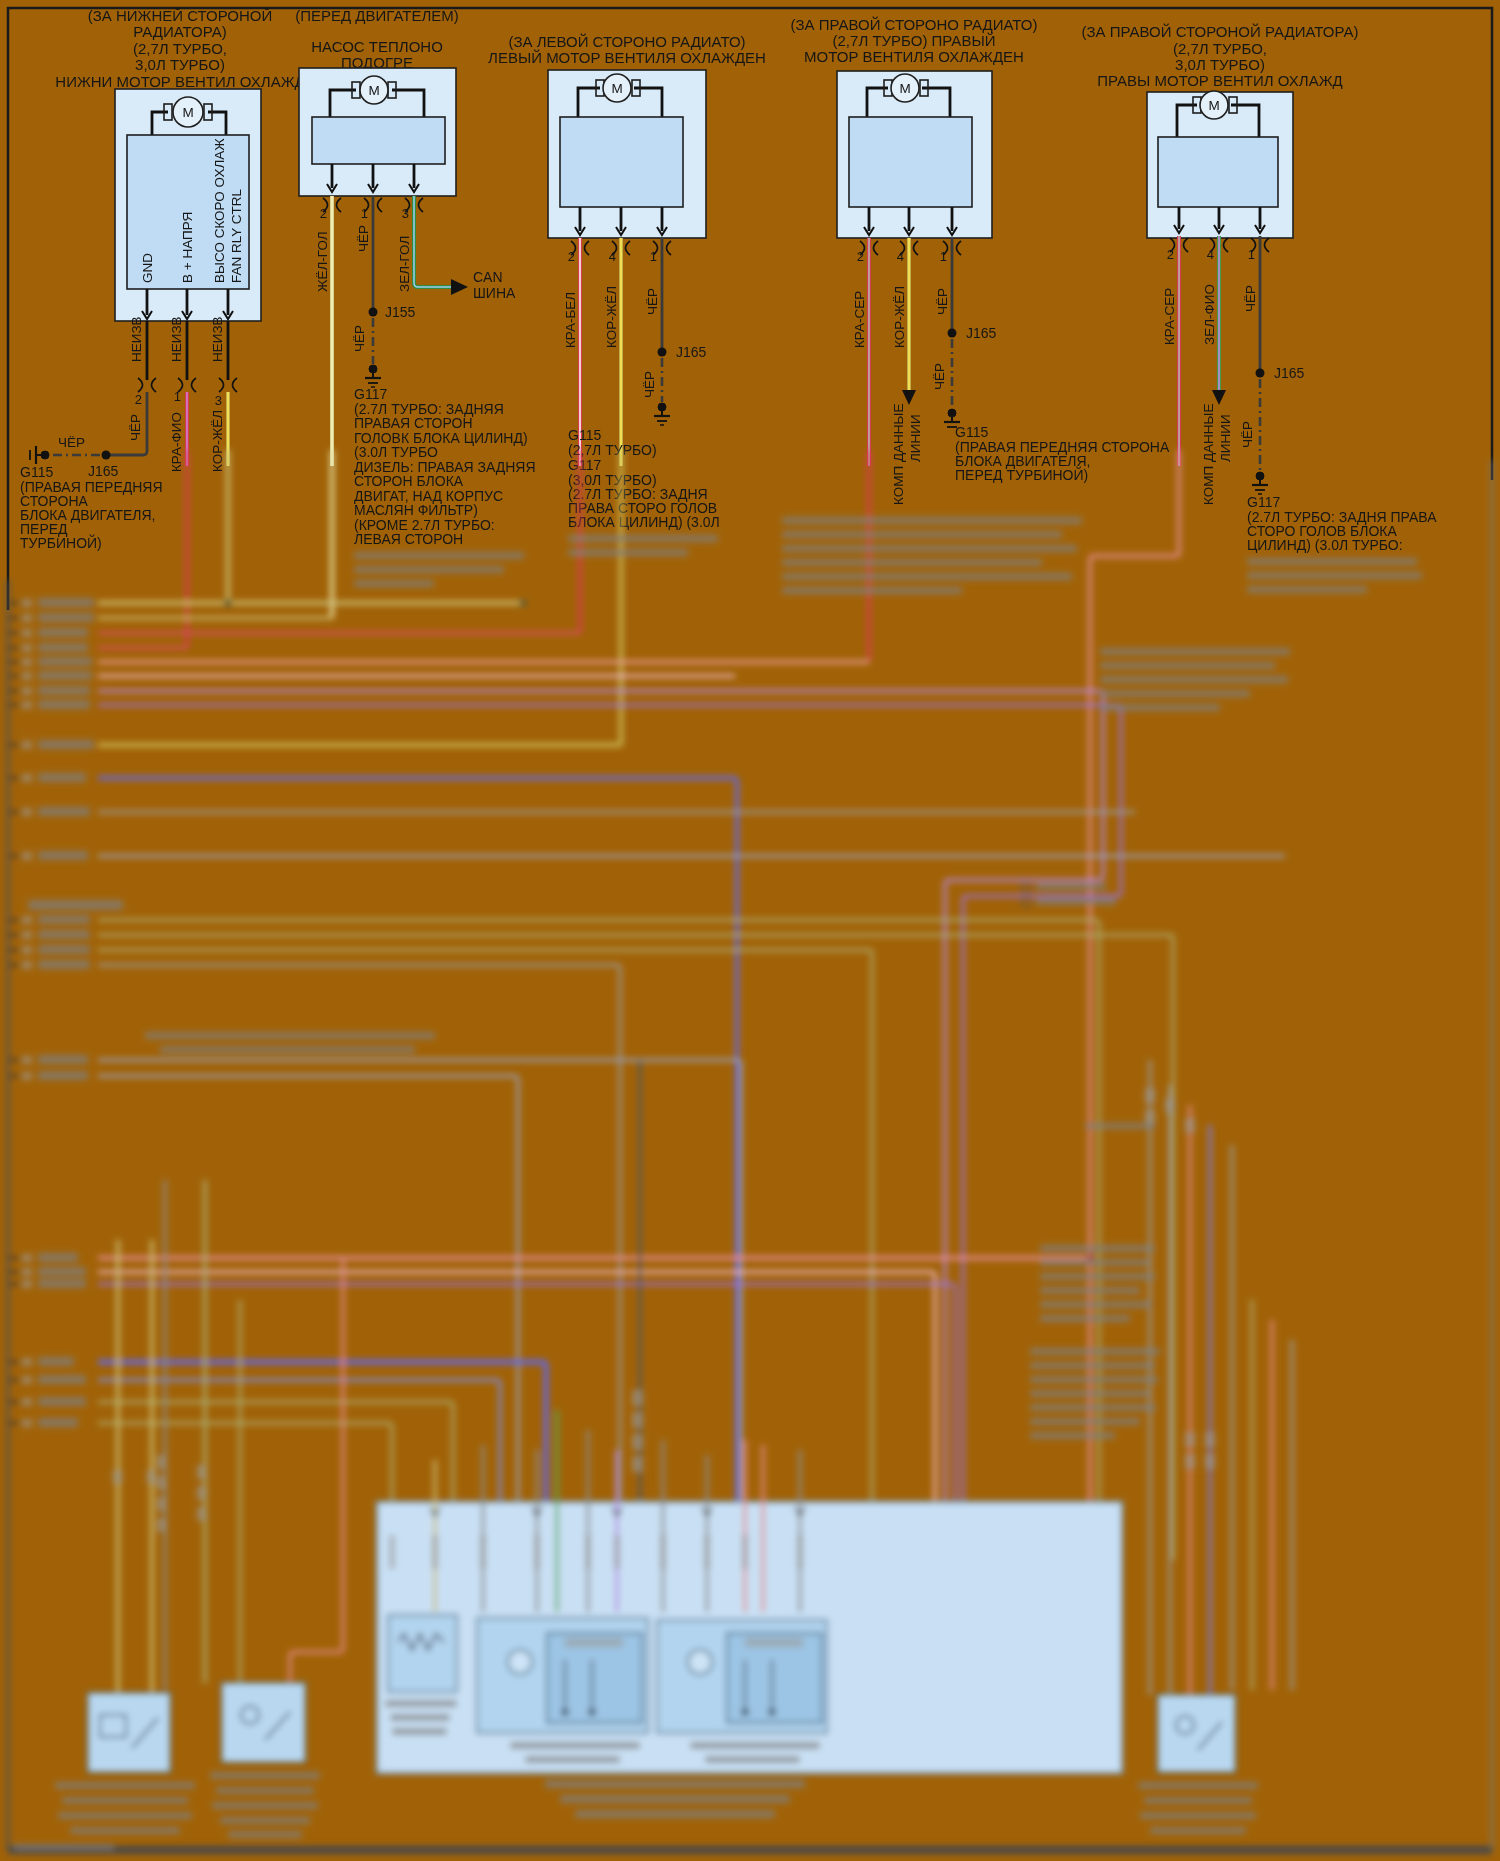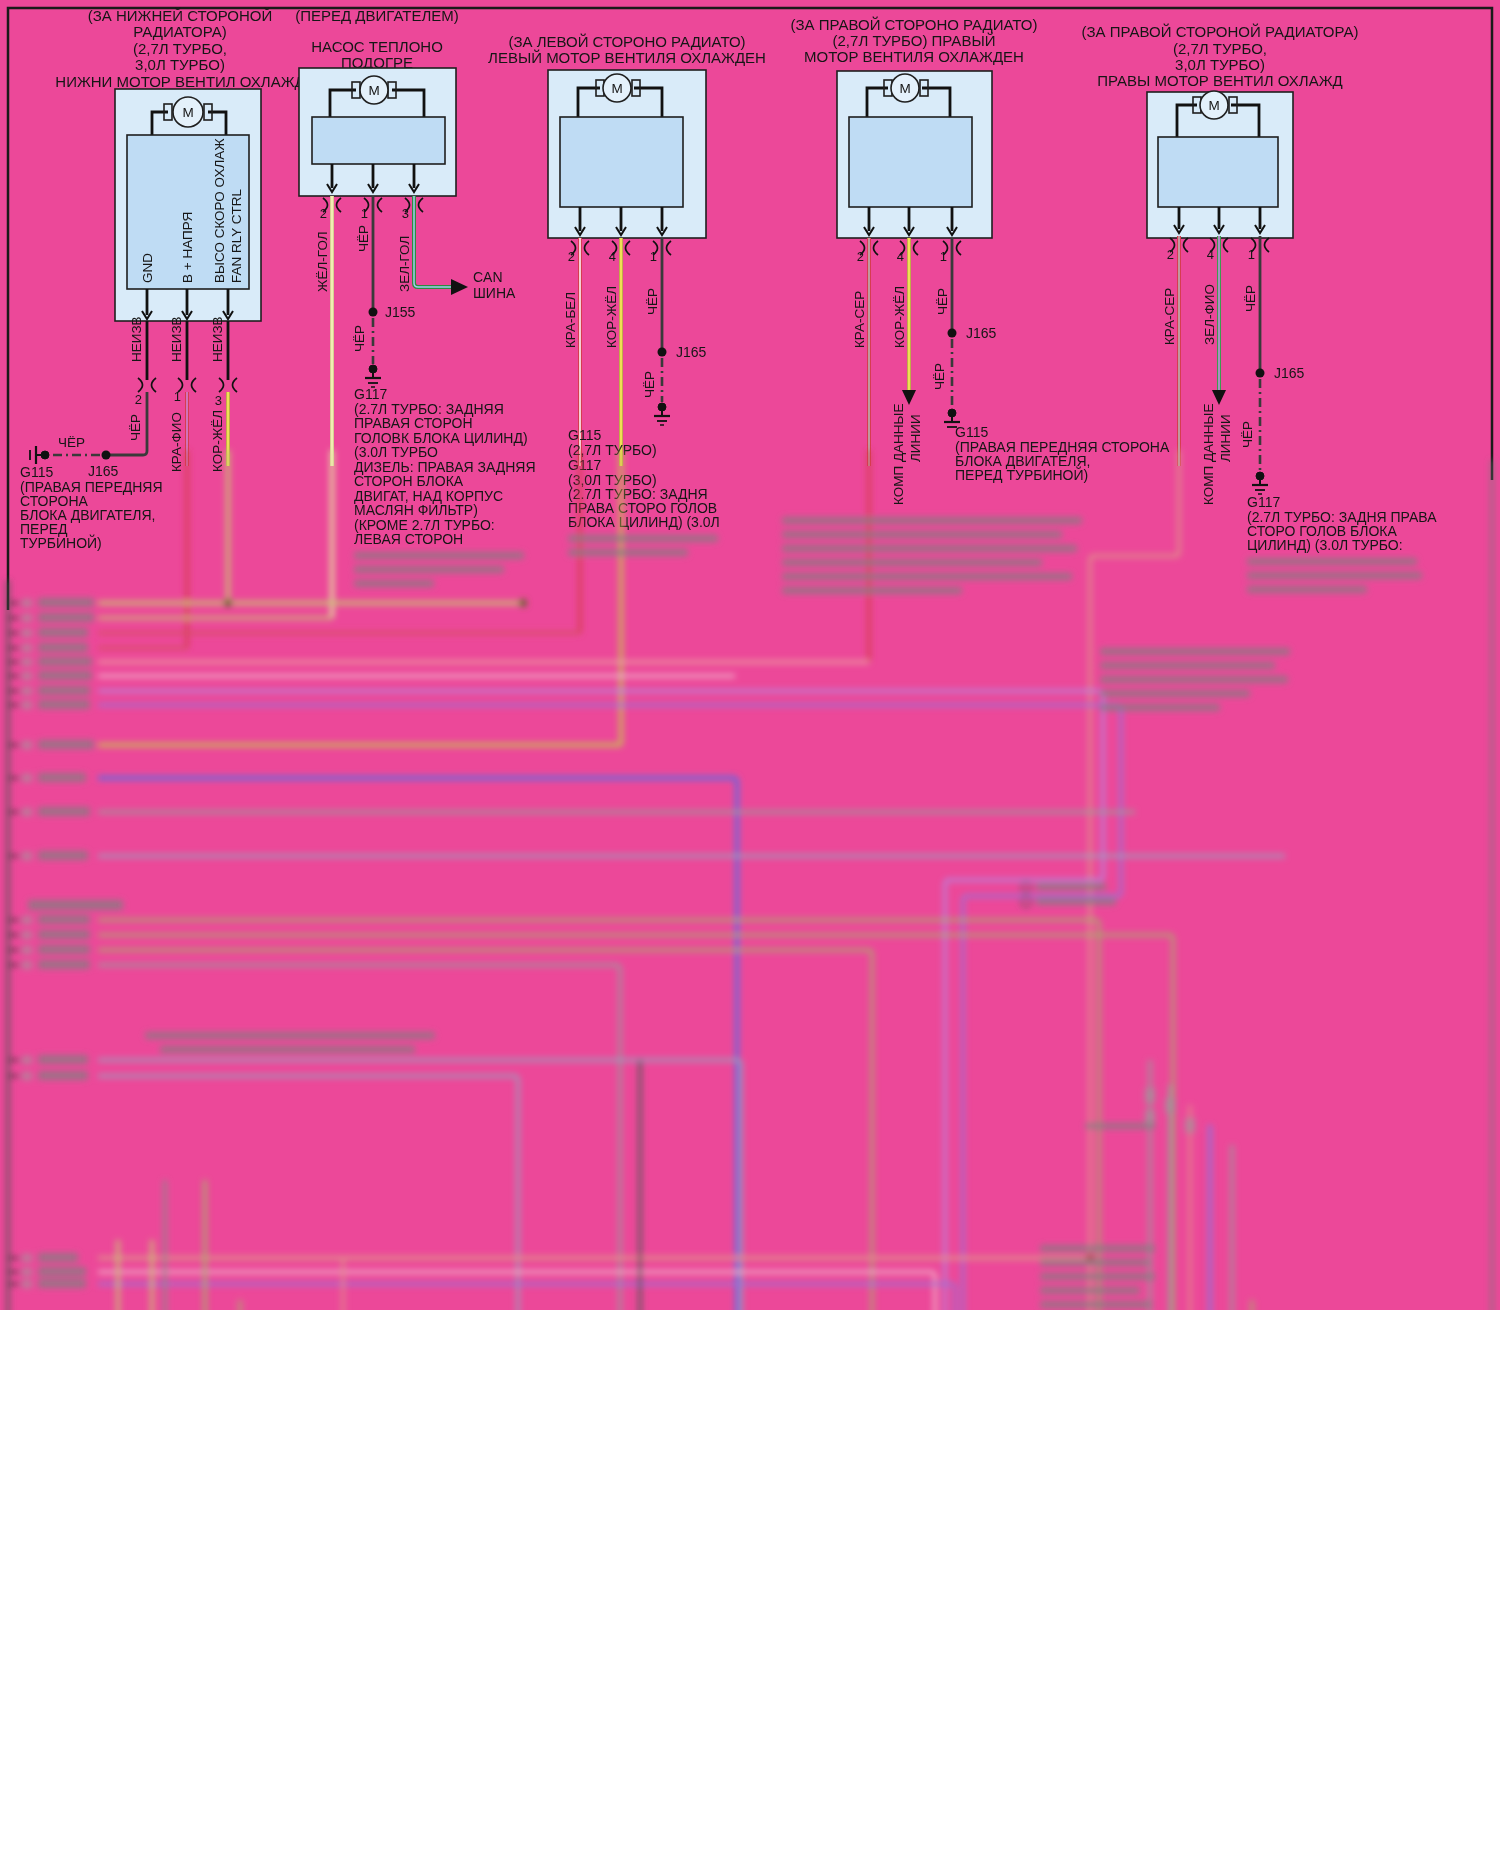--- a/index.html
+++ b/index.html
@@ -1,16 +1,16 @@
 <!DOCTYPE html>
 <html><head>
 <meta charset="utf-8">
 <style>
   html,body{margin:0;padding:0;background:#fff;}
-  .stage{position:relative;width:1500px;height:1310px;background:#ec4899;overflow:hidden;}
+  .stage{position:relative;width:1500px;height:1861px;background:#a16207;overflow:hidden;}
   svg{position:absolute;left:0;top:0;}
   text{font-family:"Liberation Sans","DejaVu Sans",sans-serif;fill:#161616;}
   .t15{font-size:15px;}
   .t14{font-size:14px;}
   .t13{font-size:13.5px;}
   .num{font-size:13px;}
   .mid{text-anchor:middle;}
   .end{text-anchor:end;}
   .box{fill:#d9ebf9;stroke:#1f1f1f;stroke-width:1.6;}
   .box2{fill:#bfdcf4;stroke:#1f1f1f;stroke-width:1.6;}

